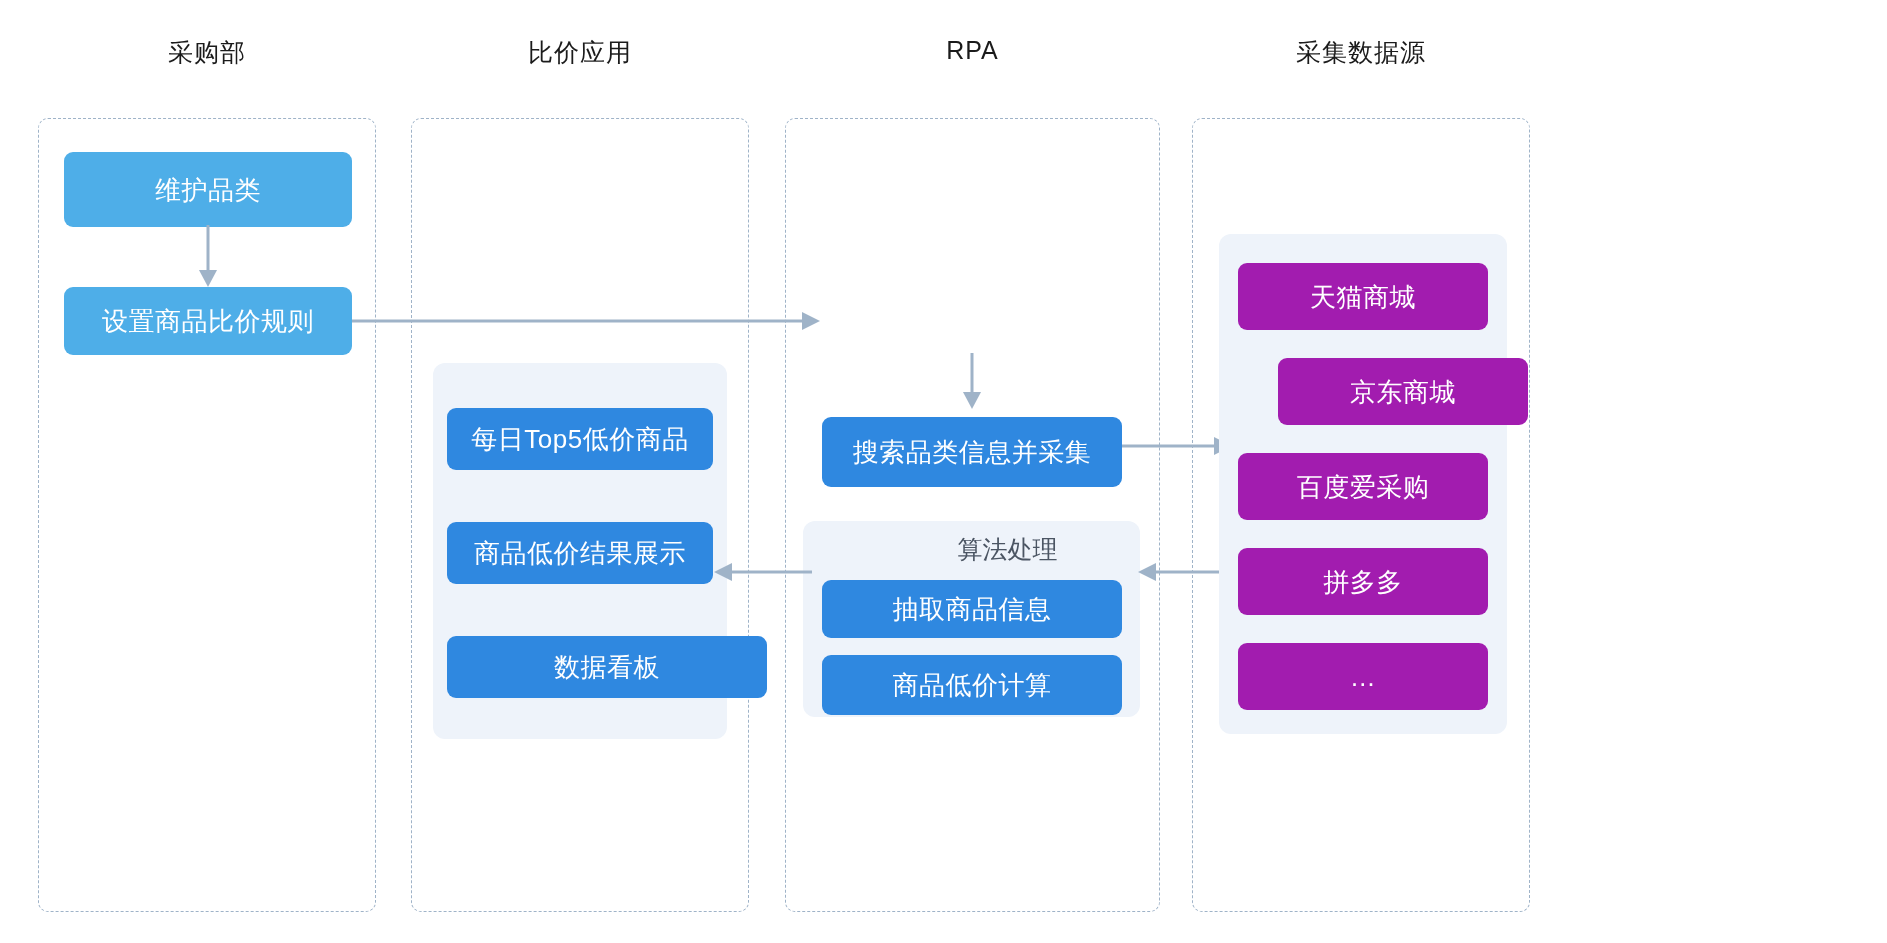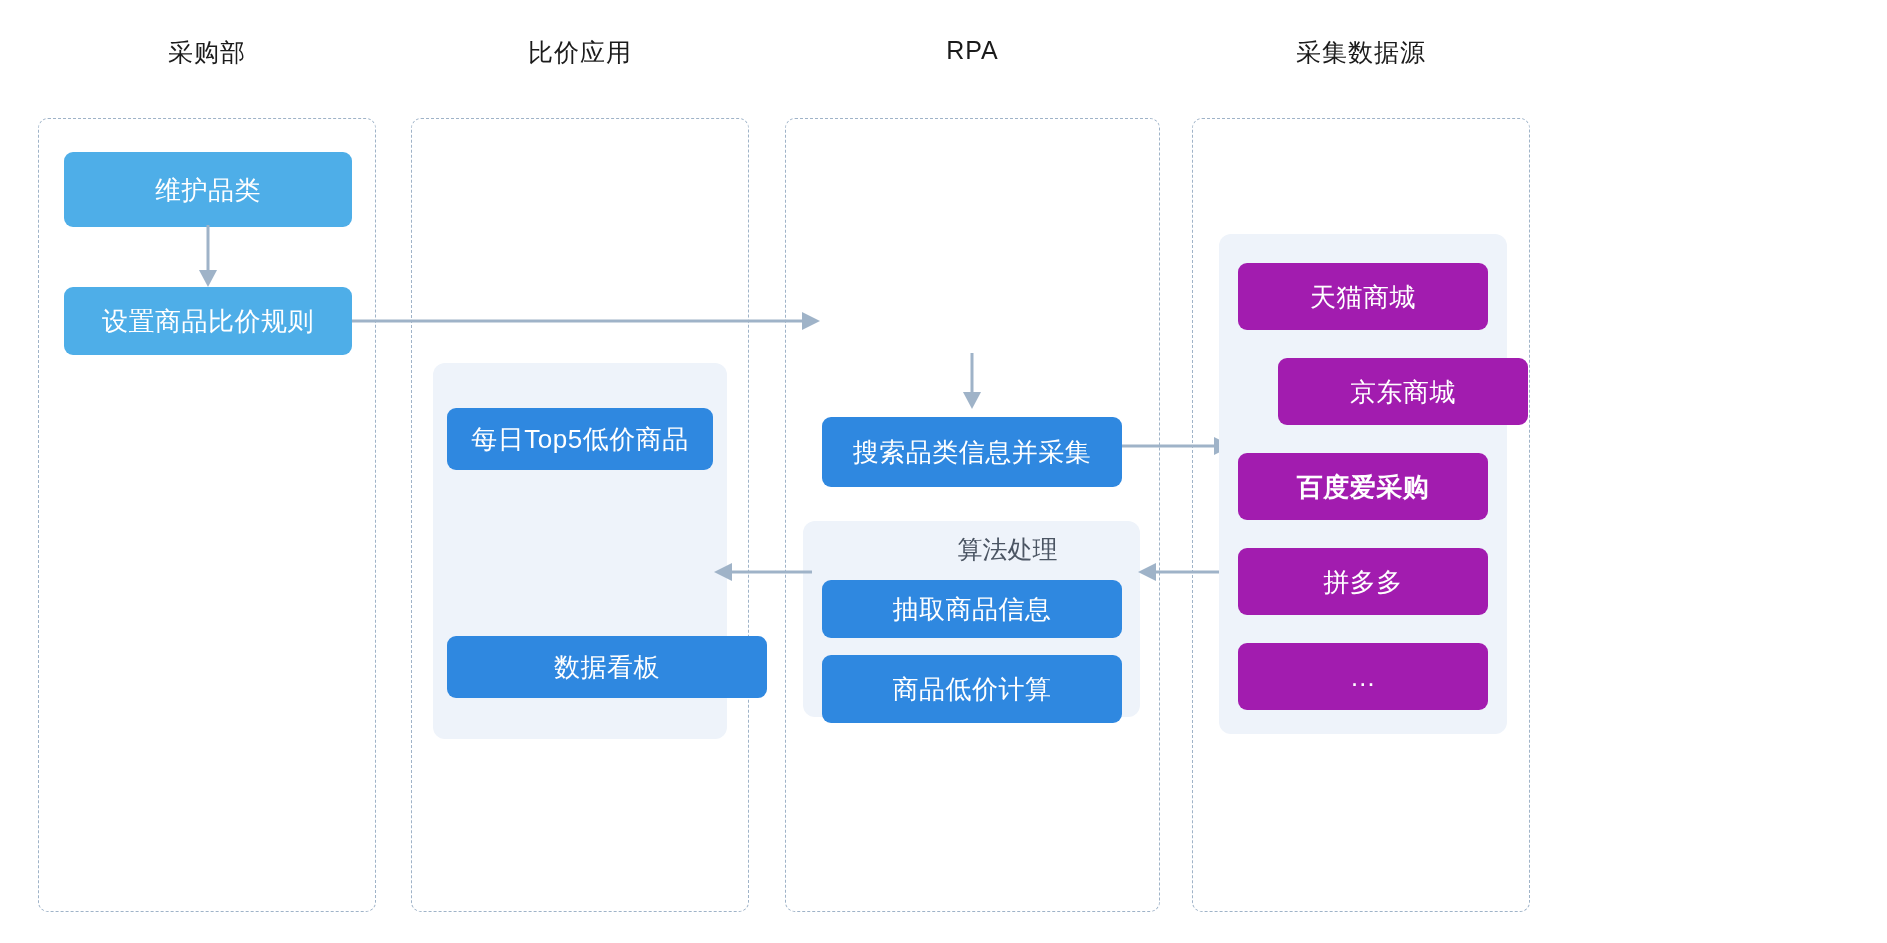--- a/index.html
+++ b/index.html
@@ -111,38 +111,39 @@
 
   <svg class="conn" style="left:352px; top:305px; width:470px; height:32px;" viewBox="0 0 470 32">
     <line x1="0" y1="16" x2="452" y2="16" stroke="#9fb3c8" stroke-width="3"></line>
     <polygon points="468,16 450,7 450,25" fill="#9fb3c8"></polygon>
   </svg>
 
   <div class="panel" style="left:433px; top:363px; width:294px; height:376px;"></div>
 
   <div class="node deep" style="left:447px; top:408px; width:266px; height:62px;">每日Top5低价商品</div>
 
+  <div class="node deep" style="left:447px; top:522px; width:266px; height:62px;">商品低价结果展示</div>
 
   <div class="node deep" style="left:447px; top:636px; width:320px; height:62px;">数据看板</div>
 
 
   <div class="node deep" style="left:822px; top:417px; width:300px; height:70px;">搜索品类信息并采集</div>
 
   <svg class="conn" style="left:954px; top:353px; width:36px; height:60px;" viewBox="0 0 36 60">
     <line x1="18" y1="0" x2="18" y2="42" stroke="#9fb3c8" stroke-width="3"></line>
     <polygon points="18,56 9,39 27,39" fill="#9fb3c8"></polygon>
   </svg>
 
   <div class="panel" style="left:803px; top:521px; width:337px; height:196px;"></div>
 
   <div class="panel-title" style="left:803px; top:533px; width:337px;">算法处理</div>
 
   <div class="node deep" style="left:822px; top:580px; width:300px; height:58px;">抽取商品信息</div>
 
-  <div class="node deep" style="left:822px; top:655px; width:300px; height:68px;">商品低价计算</div>
+  <div class="node deep" style="left:822px; top:655px; width:300px; height:60px;">商品低价计算</div>
 
   <svg class="conn" style="left:712px; top:556px; width:100px; height:32px;" viewBox="0 0 100 32">
     <line x1="100" y1="16" x2="18" y2="16" stroke="#9fb3c8" stroke-width="3"></line>
     <polygon points="2,16 20,7 20,25" fill="#9fb3c8"></polygon>
   </svg>
 
   <svg class="conn" style="left:1122px; top:430px; width:112px; height:32px;" viewBox="0 0 112 32">
     <line x1="0" y1="16" x2="94" y2="16" stroke="#9fb3c8" stroke-width="3"></line>
     <polygon points="110,16 92,7 92,25" fill="#9fb3c8"></polygon>
   </svg>
@@ -151,19 +152,19 @@
     <line x1="96" y1="16" x2="18" y2="16" stroke="#9fb3c8" stroke-width="3"></line>
     <polygon points="2,16 20,7 20,25" fill="#9fb3c8"></polygon>
   </svg>
 
   <div class="panel" style="left:1219px; top:234px; width:288px; height:500px;"></div>
 
   <div class="node mid" style="left:1238px; top:263px; width:250px; height:67px;">天猫商城</div>
 
   <div class="node mid" style="left:1238px; top:358px; width:250px; height:67px;margin-left:40px;">京东商城</div>
 
-  <div class="node mid" style="left:1238px; top:453px; width:250px; height:67px;font-weight:bold;">百度爱采购</div>
+  <div class="node mid" style="left:1238px; top:453px; width:250px; height:67px;">百度爱采购</div>
 
   <div class="node mid" style="left:1238px; top:548px; width:250px; height:67px;">拼多多</div>
 
   <div class="node mid" style="left:1238px; top:643px; width:250px; height:67px;">…</div>
 
 </div>
 
 </body></html>

